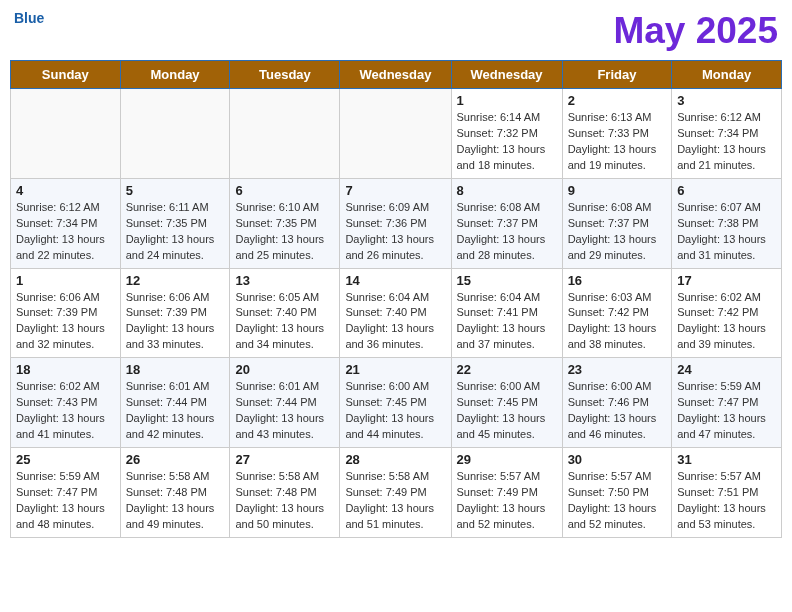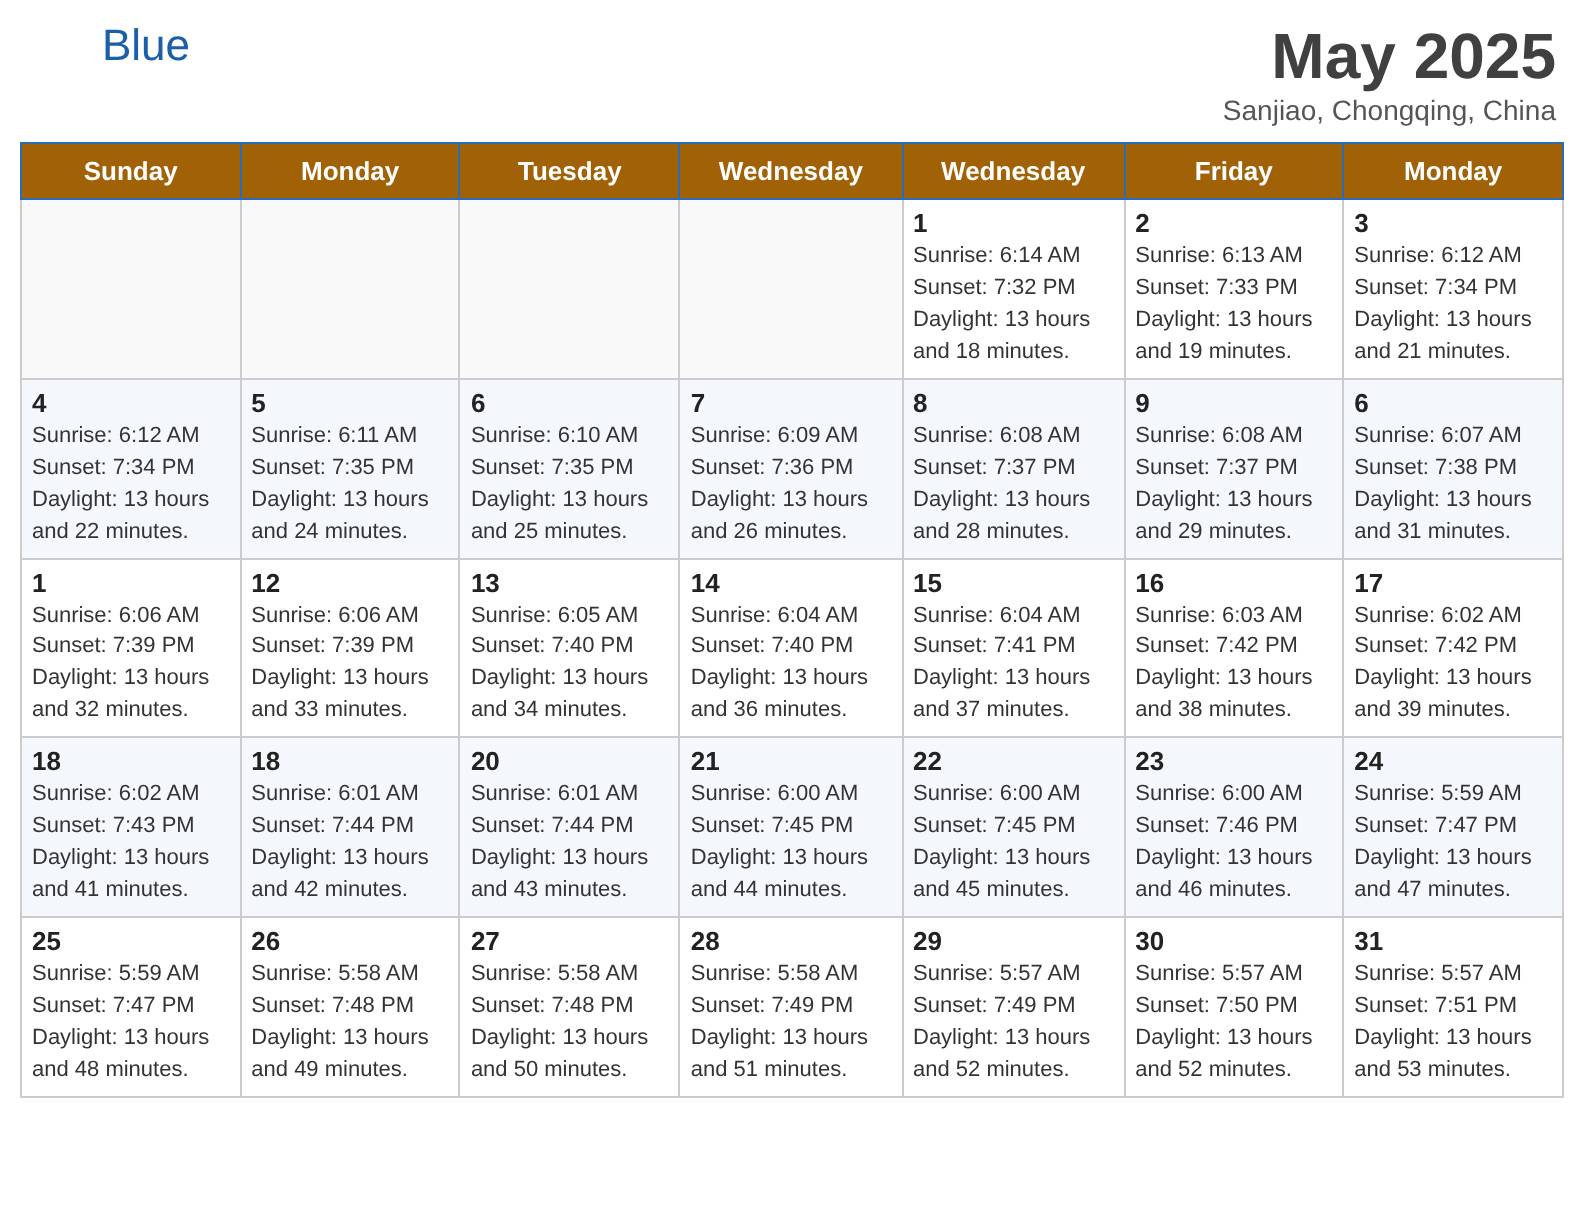--- a/index.html
+++ b/index.html
@@ -25,37 +25,36 @@
     .logo-text {
       display: flex;
       align-items: center;
     }
     .logo-general {
       font-size: 18px;
       font-weight: bold;
       color: #333;
     }
     .logo-blue {
-      font-size: 22px;
-      font-weight: normal;
+      font-size: 14px;
+      font-weight: bold;
       color: #1a5fa8;
-      margin-left: 37px;
     }
     .logo-icon {
       width: 22px;
       height: 22px;
       margin-left: 2px;
     }
     .title-block {
       text-align: right;
     }
     .month-title {
-      font-size: 32px;
-      font-weight: bold;
-      color: #404040;
+      font-size: 37px;
+      font-weight: bold;
+      color: #6d28d9;
     }
     .subtitle {
       font-size: 14px;
       color: #555;
     }
     .calendar {
       width: 100%;
       border-collapse: collapse;
     }
     .calendar th {
@@ -98,21 +97,20 @@
   </style>
 </head>
 <body>
 
 <div class="header">
   <div class="logo">
     <span class="logo-blue">Blue</span>
   </div>
   <div class="title-block">
     <div class="month-title">May 2025</div>
-    <div class="subtitle">Sanjiao, Chongqing, China</div>
   </div>
 </div>
 
 <table class="calendar">
   <thead>
     <tr>
     <th>Sunday</th>
         <th>Monday</th>
         <th>Tuesday</th>
         <th>Wednesday</th>

